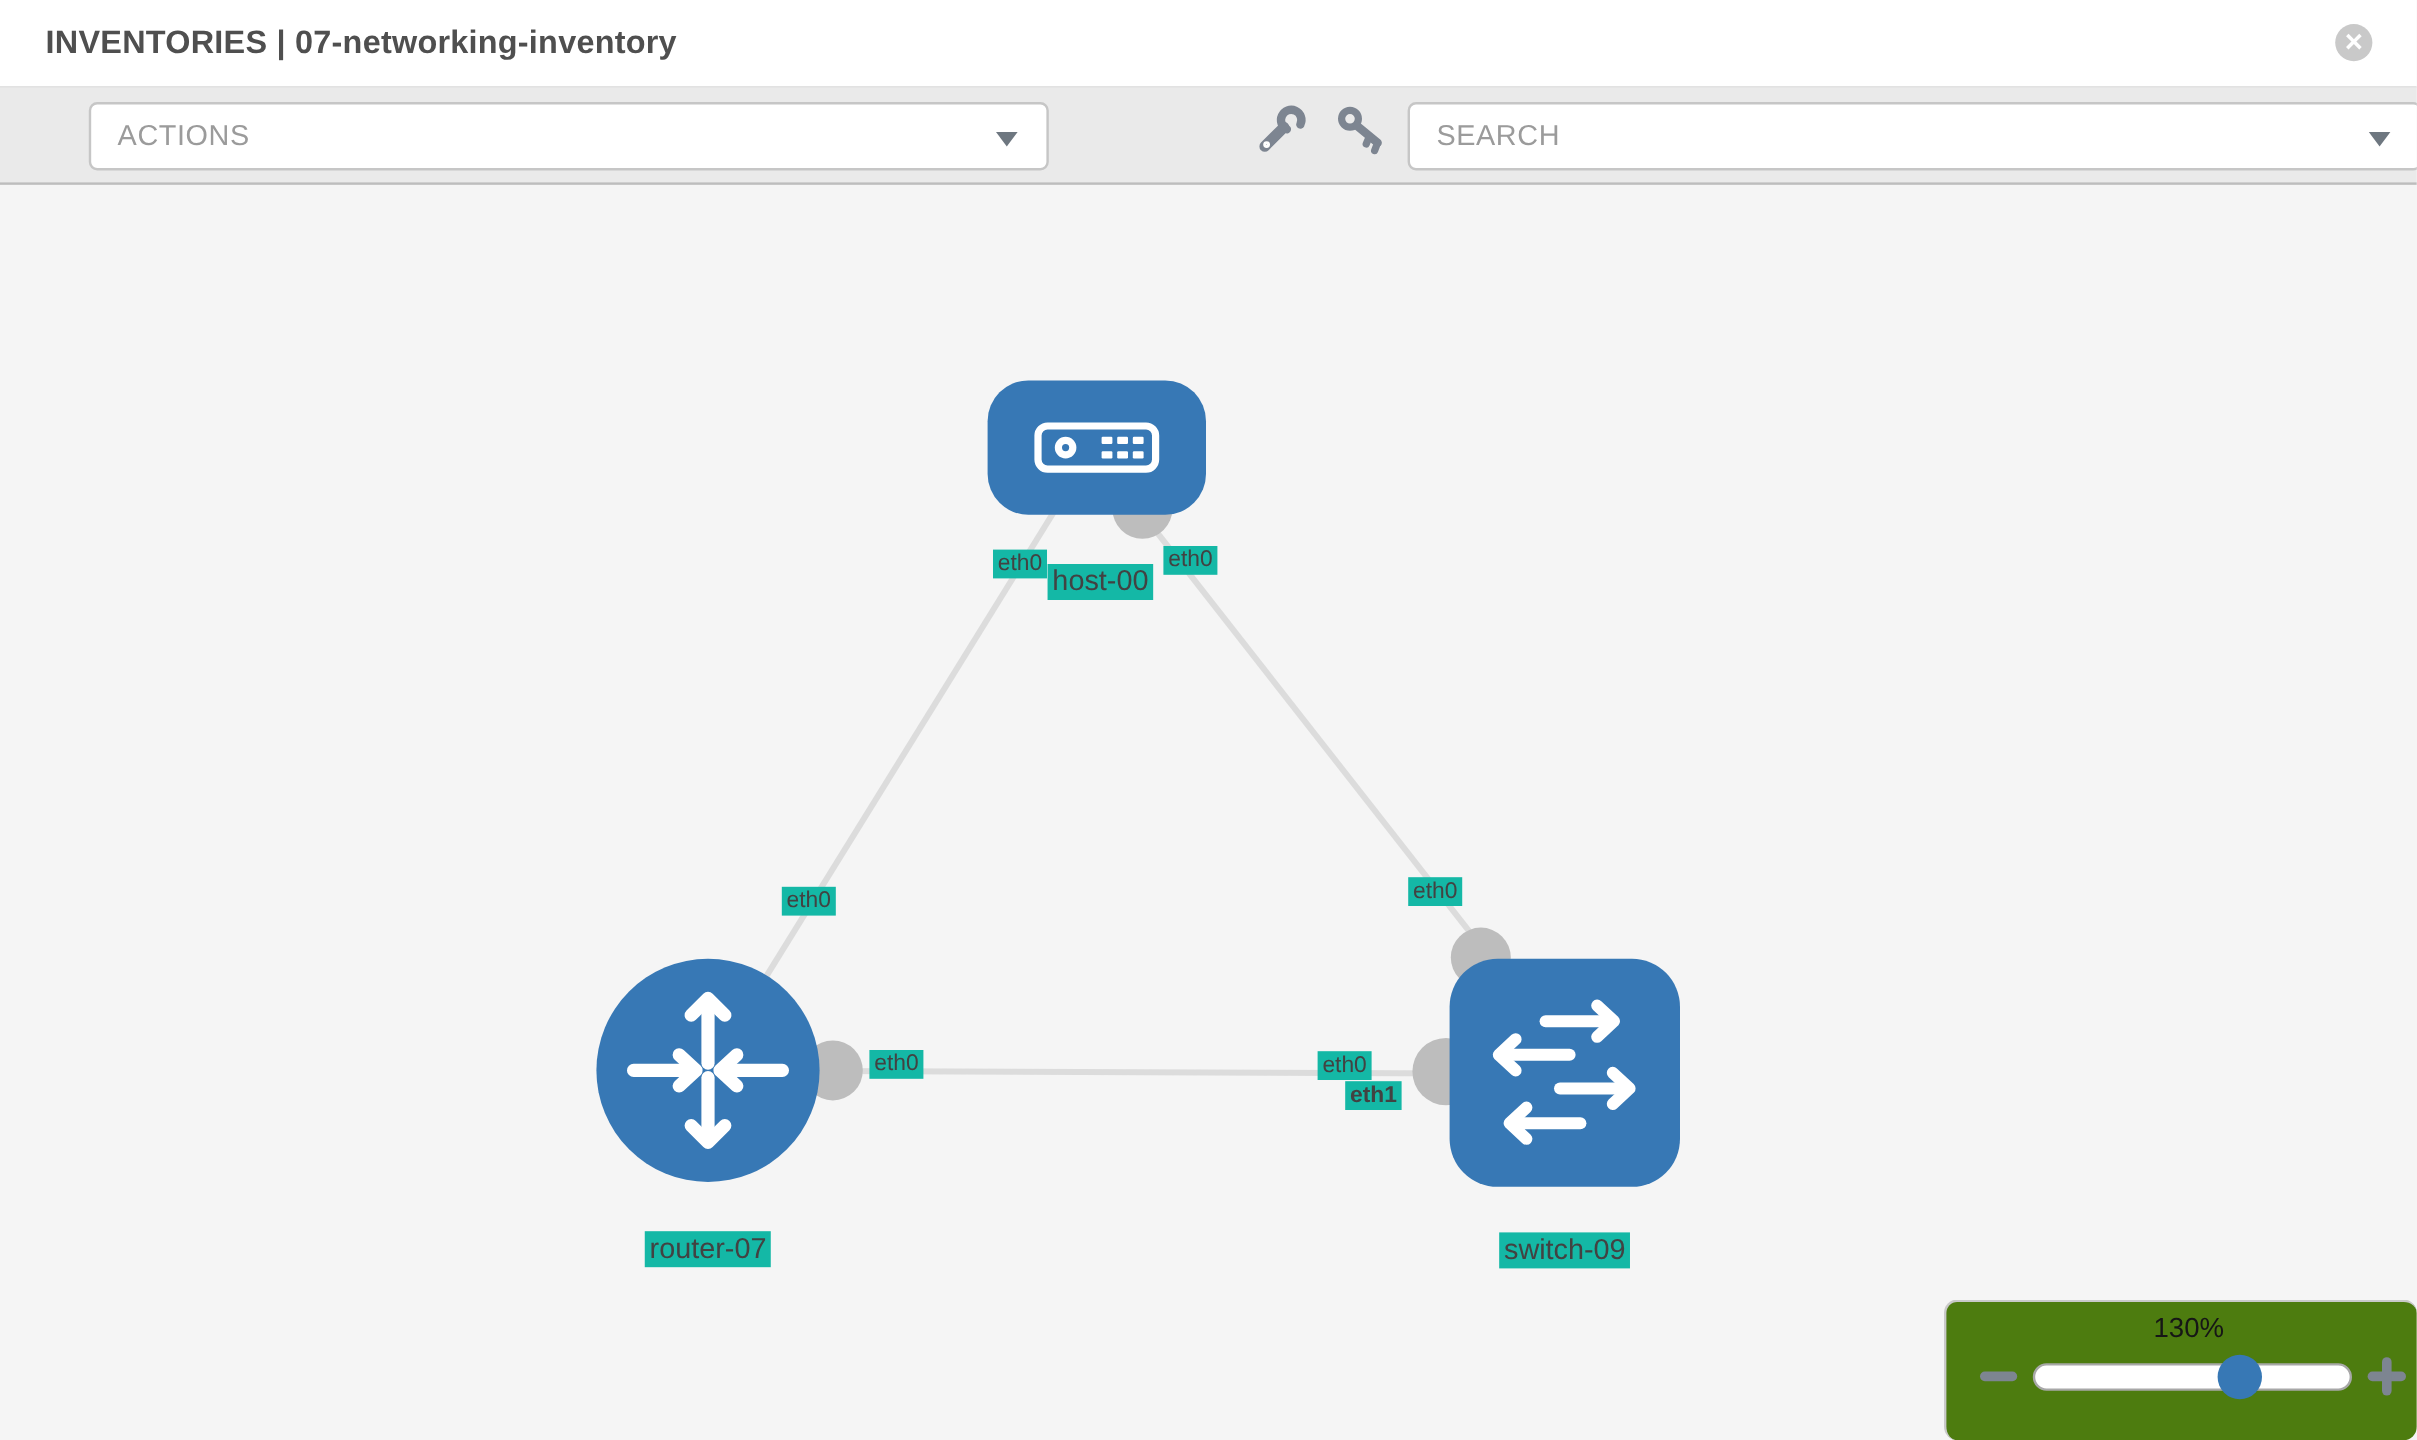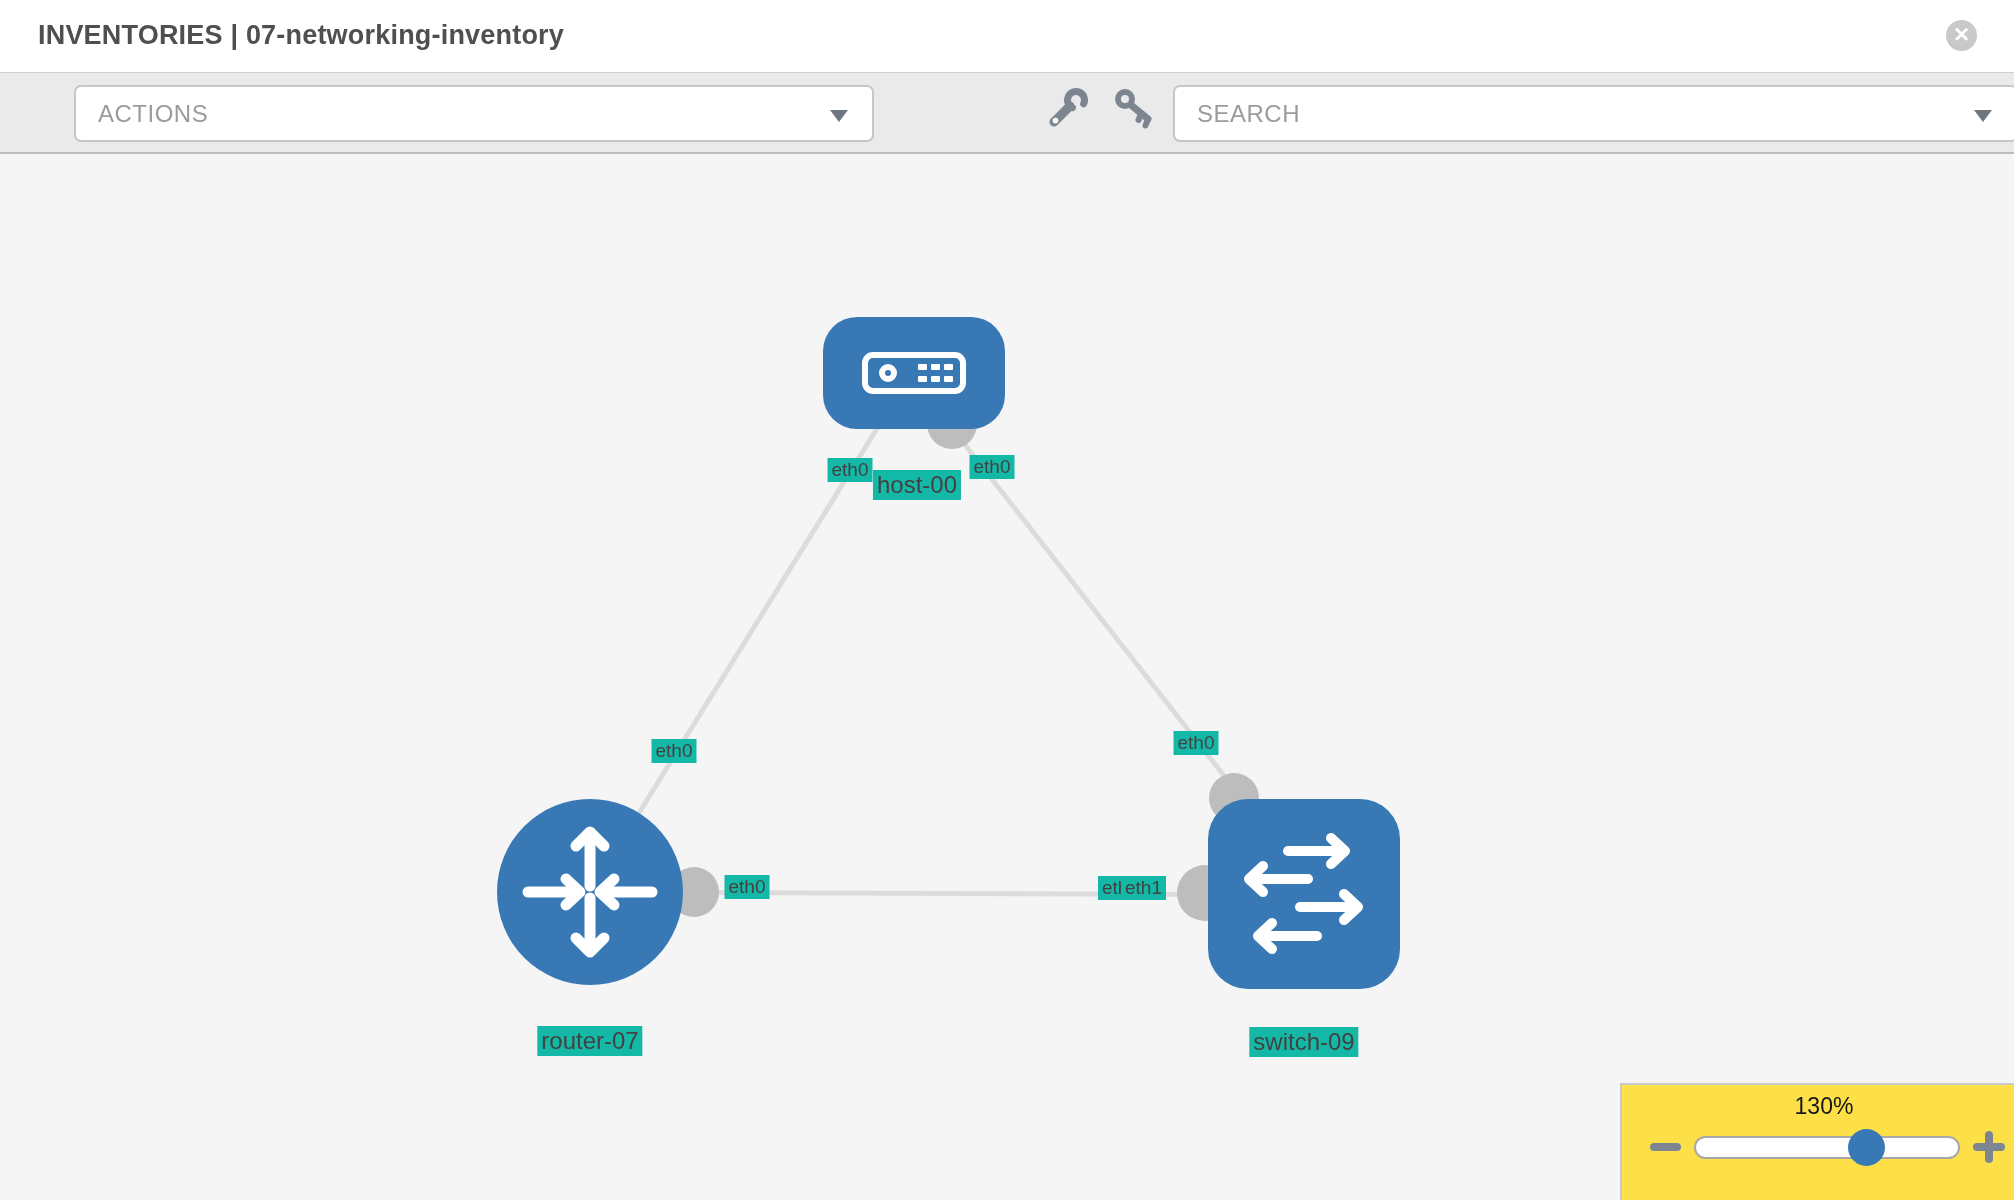--- a/index.html
+++ b/index.html
@@ -69,21 +69,21 @@
     position:absolute; background:#14b8a6; color:#424242;
     white-space:nowrap; line-height:1.15; padding:1px 4px;
   }
   .node-label { font-size:24px; transform:translateX(-50%);margin-top:30px; }
   .if-label   { font-size:19px; }
   .if-center  { transform:translateX(-50%); }
 
   
   .zoom-panel {
     position:absolute; left:1620px; top:1083px; width:394px; height:117px;
-    background:#fde047; border-left:2px solid #c9c9c9; border-top:2px solid #c9c9c9;
+    background:#4d7c0f; border-left:2px solid #c9c9c9; border-top:2px solid #c9c9c9;border-radius:11px;
   }
   .zoom-value {
     position:absolute; left:102px; top:8px; width:200px;
     text-align:center; font-size:23px; color:#161616;
   }
   .zoom-minus {
     position:absolute; left:28px; top:58px; width:31px; height:8px;
     border-radius:4px; background:#7d8591; cursor:pointer;
   }
   .zoom-plus { position:absolute; left:351px; top:46px; width:32px; height:32px; cursor:pointer; }
@@ -207,21 +207,21 @@
   <div class="graph-label node-label" style="left:917px;  top:285px;">host-00</div>
   <div class="graph-label node-label" style="left:590px;  top:841px;">router-07</div>
   <div class="graph-label node-label" style="left:1304px; top:842px;">switch-09</div>
 
   <div class="graph-label if-label if-center" style="left:850px;  top:303px;">eth0</div>
   <div class="graph-label if-label if-center" style="left:992px;  top:300px;">eth0</div>
   <div class="graph-label if-label if-center" style="left:674px;  top:584px;">eth0</div>
   <div class="graph-label if-label if-center" style="left:1196px; top:576px;">eth0</div>
   <div class="graph-label if-label if-center" style="left:747px;  top:720px;">eth0</div>
   <div class="graph-label if-label" style="left:1098px; top:721px;">eth0</div>
-  <div class="graph-label if-label" style="left:1121px; top:721px;">eth1</div>
+  <div class="graph-label if-label" style="left:1121px; top:746px;font-weight:bold;">eth1</div>
 </div>
 
 <div class="zoom-panel">
   <div class="zoom-value">130%</div>
   <div class="zoom-minus"></div>
   <div class="zoom-track"></div>
   <div class="zoom-thumb"></div>
   <div class="zoom-plus">
     <span class="h"></span>
     <span class="v"></span>

